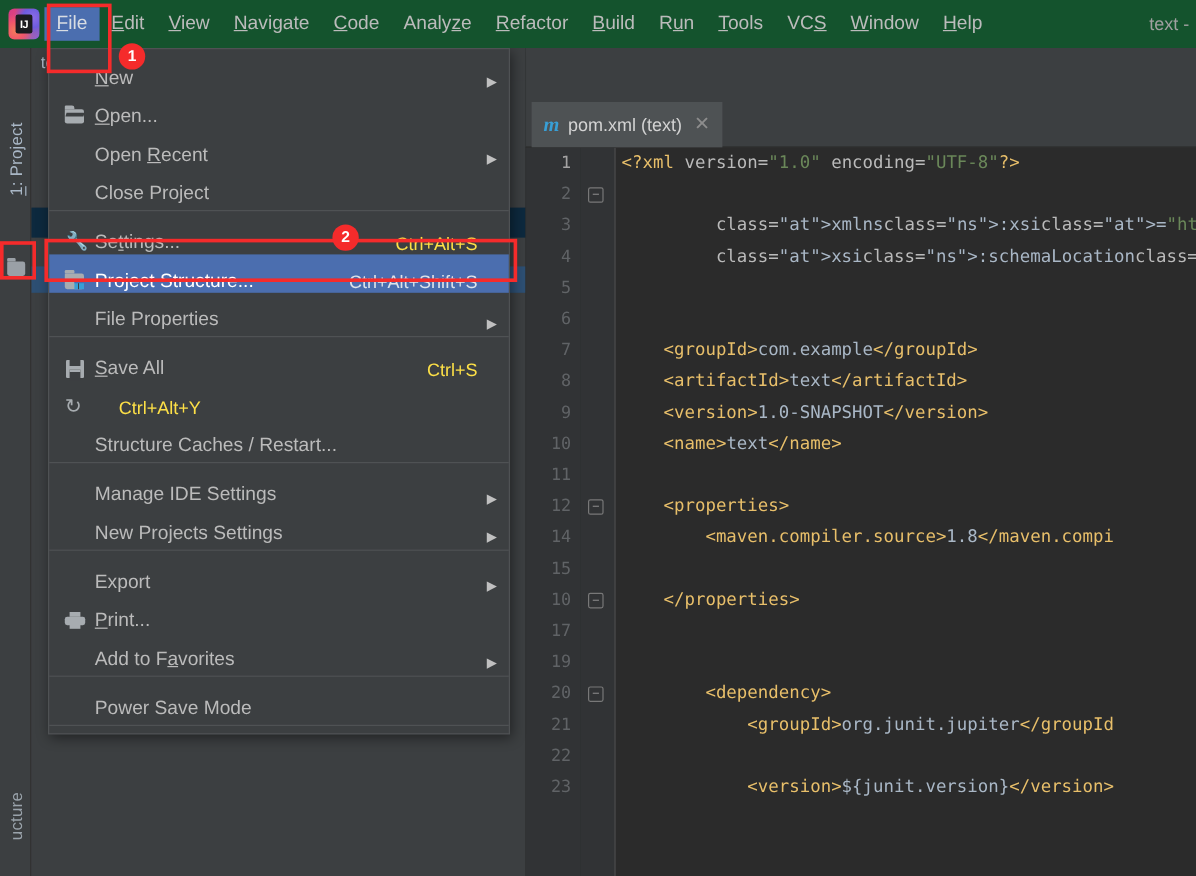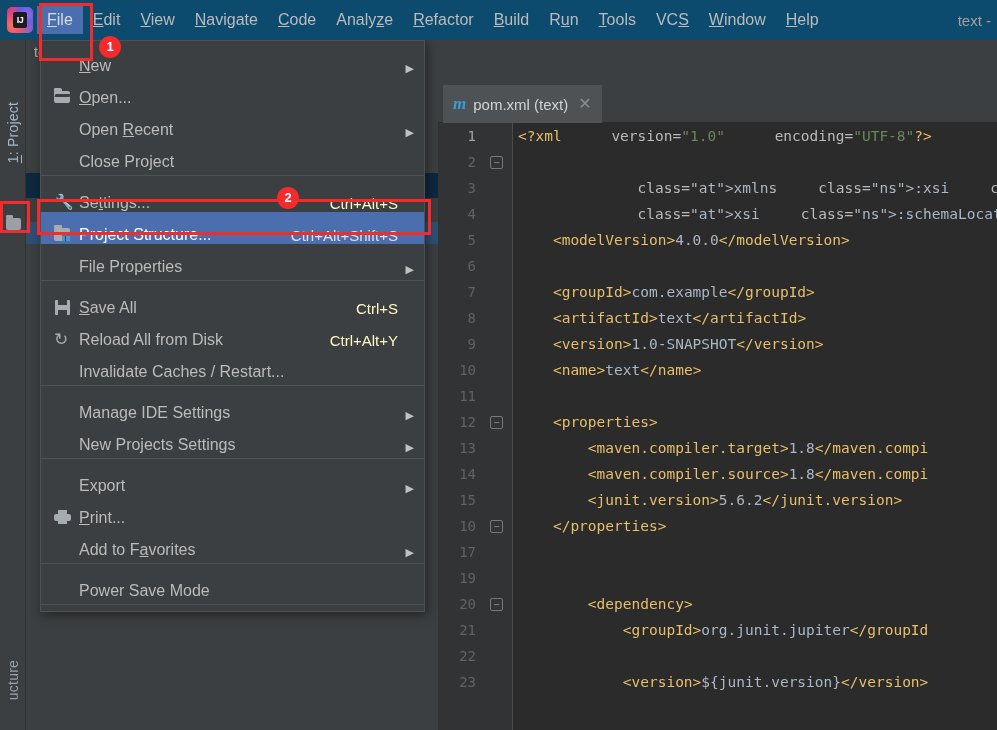--- a/index.html
+++ b/index.html
@@ -13,21 +13,21 @@
     position: relative;
     width: 997px; height: 730px;
     background: #3c3f41;
     overflow: hidden;
   }
 
   
   #menubar {
     position: absolute; left: 0; top: 0;
     width: 997px; height: 40px;
-    background: #0c4a6e;
+    background: #14532d;
     display: flex; align-items: center;
     padding-left: 4px;
     z-index: 30;
   }
   #ij-logo {
     width: 26px; height: 26px;
     margin: 0 4px 0 3px;
     position: relative; flex: none;
     border-radius: 5px;
     background:
@@ -156,21 +156,21 @@
   }
   .mi-icon {
     width: 26px; height: 20px;
     flex: none;
     position: relative;
     margin-right: 4px;
   }
   .mi-label { flex: 1; }
   .mi-label u { text-decoration: underline; }
   .mi-shortcut {
-    color: #fef9c3;
+    color: #fde047;
     font-size: 15px;
     margin-left: 20px;
   }
   .menu-item.sel .mi-shortcut { color: #dde3ea; }
   .mi-arrow {
     width: 16px; flex: none;
     text-align: right;
     font-size: 11px;
     color: #c0c0c0;
   }
@@ -367,21 +367,21 @@
     color: #606366;
     font-family: "DejaVu Sans Mono", monospace;
     font-size: 14px;
   }
   .ln.cur { color: #a4a3a3; }
   .ctext {
     position: absolute; left: 80px; top: 0;
     color: #a9b7c6;
   }
   .tg  { color: #e8bf6a; }   
-  .at  { color: #bababa; margin-left: 41px; }   
+  .at  { color: #bababa; }   
   .av  { color: #6a8759; }   
   .pi  { color: #e8bf6a; text-align: right; }
   .fold {
     position: absolute;
     left: 52px;
     width: 13px; height: 13px;
     top: 7px;
     color: #8d8d8d;
     font-size: 10px;
     line-height: 11px;
@@ -412,31 +412,30 @@
       </div>
     </div>
     <div id="code-area">
       <div id="gutter"></div>
       <div id="fold-strip"></div>
       <div id="code-lines">
           <div class="code-line"><span class="ln cur">1</span><span class="ctext"><span class="pi">&lt;?xml </span><span class="at">version=</span><span class="av">"1.0"</span> <span class="at">encoding=</span><span class="av">"UTF-8"</span><span class="pi">?</span><span class="tg">&gt;</span></span></div>
           <div class="code-line"><span class="ln">2</span><span class="fold open"></span></div>
           <div class="code-line"><span class="ln">3</span><span class="ctext">         <span <span="" class="at">class=</span>"at"&gt;xmlns<span <span="" class="at">class=</span>"ns"&gt;:xsi<span <span="" class="at">class=</span>"at"&gt;=<span class="av">"http://www.w3.org/2001/XMLS</span></span></div>
           <div class="code-line"><span class="ln">4</span><span class="ctext">         <span <span="" class="at">class=</span>"at"&gt;xsi<span <span="" class="at">class=</span>"ns"&gt;:schemaLocation<span <span="" class="at">class=</span>"at"&gt;=</span></div>
-          <div class="code-line"><span class="ln">5</span><span class="ctext">    <span class="tg">&lt;modelVersion</span><span class="tg">&gt;</span>4.0.0<span class="tg">&lt;/modelVersion</span><span class="tg">&gt;</span></span></div>
+          <div class="code-line"><span class="ln">5</span></div>
           <div class="code-line"><span class="ln">6</span><span class="ctext"></span></div>
           <div class="code-line"><span class="ln">7</span><span class="ctext">    <span class="tg">&lt;groupId</span><span class="tg">&gt;</span>com.example<span class="tg">&lt;/groupId</span><span class="tg">&gt;</span></span></div>
           <div class="code-line"><span class="ln">8</span><span class="ctext">    <span class="tg">&lt;artifactId</span><span class="tg">&gt;</span>text<span class="tg">&lt;/artifactId</span><span class="tg">&gt;</span></span></div>
           <div class="code-line"><span class="ln">9</span><span class="ctext">    <span class="tg">&lt;version</span><span class="tg">&gt;</span>1.0-SNAPSHOT<span class="tg">&lt;/version</span><span class="tg">&gt;</span></span></div>
           <div class="code-line"><span class="ln">10</span><span class="ctext">    <span class="tg">&lt;name</span><span class="tg">&gt;</span>text<span class="tg">&lt;/name</span><span class="tg">&gt;</span></span></div>
           <div class="code-line"><span class="ln">11</span><span class="ctext"></span></div>
           <div class="code-line"><span class="ln">12</span><span class="fold open"></span><span class="ctext">    <span class="tg">&lt;properties</span><span class="tg">&gt;</span></span></div>
-          <div class="code-line"><span class="ln">13</span><span class="ctext">        <span class="tg">&lt;maven.compiler.target</span><span class="tg">&gt;</span>1.8<span class="tg">&lt;/maven.compi</span></span></div>
           <div class="code-line"><span class="ln">14</span><span class="ctext">        <span class="tg">&lt;maven.compiler.source</span><span class="tg">&gt;</span>1.8<span class="tg">&lt;/maven.compi</span></span></div>
-          <div class="code-line"><span class="ln">15</span><span class="ctext">        <span class="tg">&lt;junit.version</span><span class="tg">&gt;</span>5.6.2<span class="tg">&lt;/junit.version</span><span class="tg">&gt;</span></span></div>
+          <div class="code-line"><span class="ln">15</span></div>
           <div class="code-line"><span class="ln">10</span><span class="fold open"></span><span class="ctext">    <span class="tg">&lt;/properties</span><span class="tg">&gt;</span></span></div>
           <div class="code-line"><span class="ln">17</span><span class="ctext"></span></div>
           <div class="code-line"><span class="ln">19</span><span class="ctext"></span></div>
           <div class="code-line"><span class="ln">20</span><span class="fold open"></span><span class="ctext">        <span class="tg">&lt;dependency</span><span class="tg">&gt;</span></span></div>
           <div class="code-line"><span class="ln">21</span><span class="ctext">            <span class="tg">&lt;groupId</span><span class="tg">&gt;</span>org.junit.jupiter<span class="tg">&lt;/groupId</span></span></div>
           <div class="code-line"><span class="ln">22</span></div>
           <div class="code-line"><span class="ln">23</span><span class="ctext">            <span class="tg">&lt;version</span><span class="tg">&gt;</span>${junit.version}<span class="tg">&lt;/version</span><span class="tg">&gt;</span></span></div>
         </div>
     </div>
   </div>
@@ -520,27 +519,26 @@
           <span class="ic-save"></span>
         </span>
         <span class="mi-label"><u>S</u>ave All</span>
         <span class="mi-shortcut">Ctrl+S</span>
         <span class="mi-arrow"></span>
       </div>
       <div class="menu-item">
         <span class="mi-icon">
           <span class="ic-reload">↻</span>
         </span>
-        <span class="mi-label">Reload All from Disk</span>
         <span class="mi-shortcut">Ctrl+Alt+Y</span>
         <span class="mi-arrow"></span>
       </div>
       <div class="menu-item">
         <span class="mi-icon"></span>
-        <span class="mi-label">Invalidate Caches / Restart...</span>
+        <span class="mi-label">Structure Caches / Restart...</span>
         <span class="mi-arrow"></span>
       </div>
       <div class="menu-sep"></div>
       <div class="menu-item">
         <span class="mi-icon"></span>
         <span class="mi-label">Manage IDE Settings</span>
         <span class="mi-arrow">▶</span>
       </div>
       <div class="menu-item">
         <span class="mi-icon"></span>

